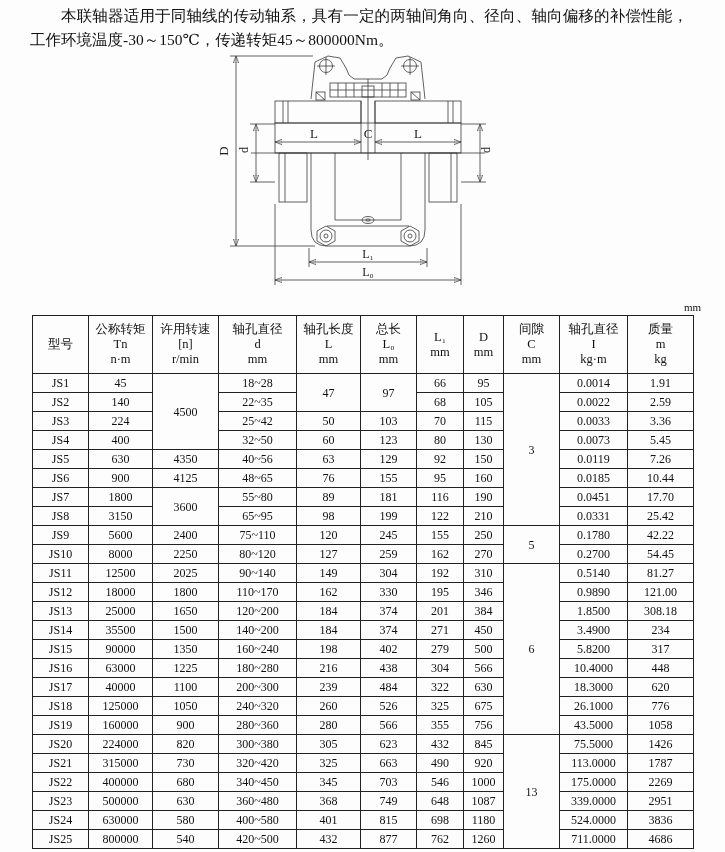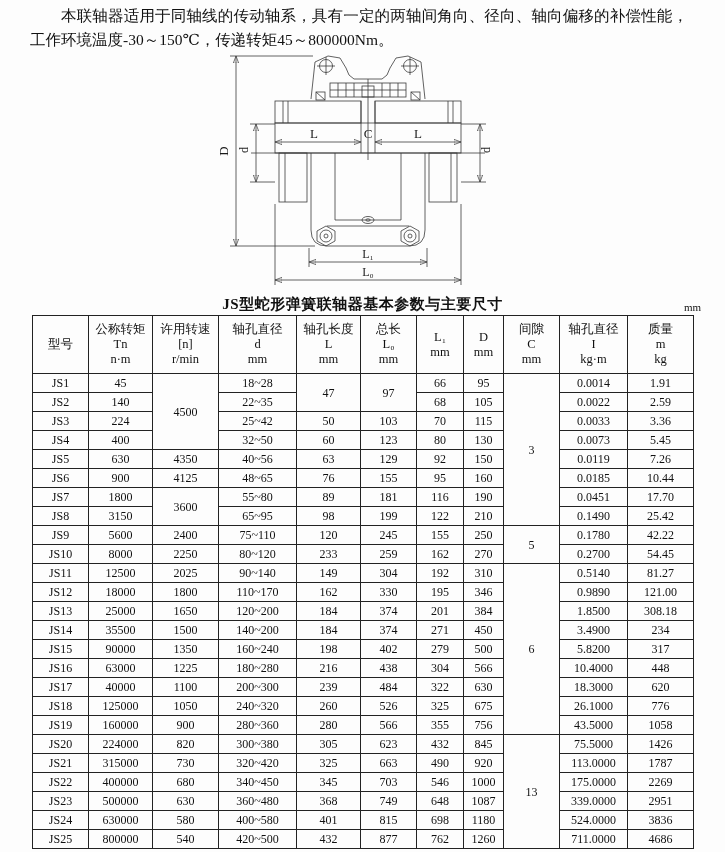--- a/index.html
+++ b/index.html
@@ -158,21 +158,20 @@
 
       <g stroke-width="0.6">
         <line x1="99" y1="154" x2="99" y2="235"></line>
           <line x1="285" y1="154" x2="285" y2="235"></line>
         <line x1="99" y1="230" x2="285" y2="230" marker-start="url(#ar)" marker-end="url(#ar)"></line>
         <text x="192" y="226" font-size="12" text-anchor="middle">L₀</text>
       </g>
     </svg>
   </div>
 
-  <h3 class="caption">JS型蛇形弹簧联轴器基本参数与主要尺寸</h3>
   <span class="unit">mm</span>
 
   <table class="spec">
     <colgroup>
       <col style="width:56px">
         <col style="width:64px">
         <col style="width:66px">
         <col style="width:78px">
       <col style="width:64px">
         <col style="width:56px">
@@ -319,42 +318,42 @@
           <td>17.70</td>
         </tr>
         <tr>
           <td>JS8</td>
           <td>3150</td>
           <td>65~95</td>
           <td>98</td>
           <td>199</td>
           <td>122</td>
           <td>210</td>
-          <td>0.1490</td>
+          <td>0.0331</td>
           <td>25.42</td>
         </tr>
         <tr>
           <td>JS9</td>
           <td>5600</td>
           <td>2400</td>
           <td>75~110</td>
           <td>120</td>
           <td>245</td>
           <td>155</td>
           <td>250</td>
           <td rowspan="2">5</td>
           <td>0.1780</td>
           <td>42.22</td>
         </tr>
         <tr>
           <td>JS10</td>
           <td>8000</td>
           <td>2250</td>
           <td>80~120</td>
-          <td>233</td>
+          <td>127</td>
           <td>259</td>
           <td>162</td>
           <td>270</td>
           <td>0.2700</td>
           <td>54.45</td>
         </tr>
         <tr>
           <td>JS11</td>
           <td>12500</td>
           <td>2025</td>

